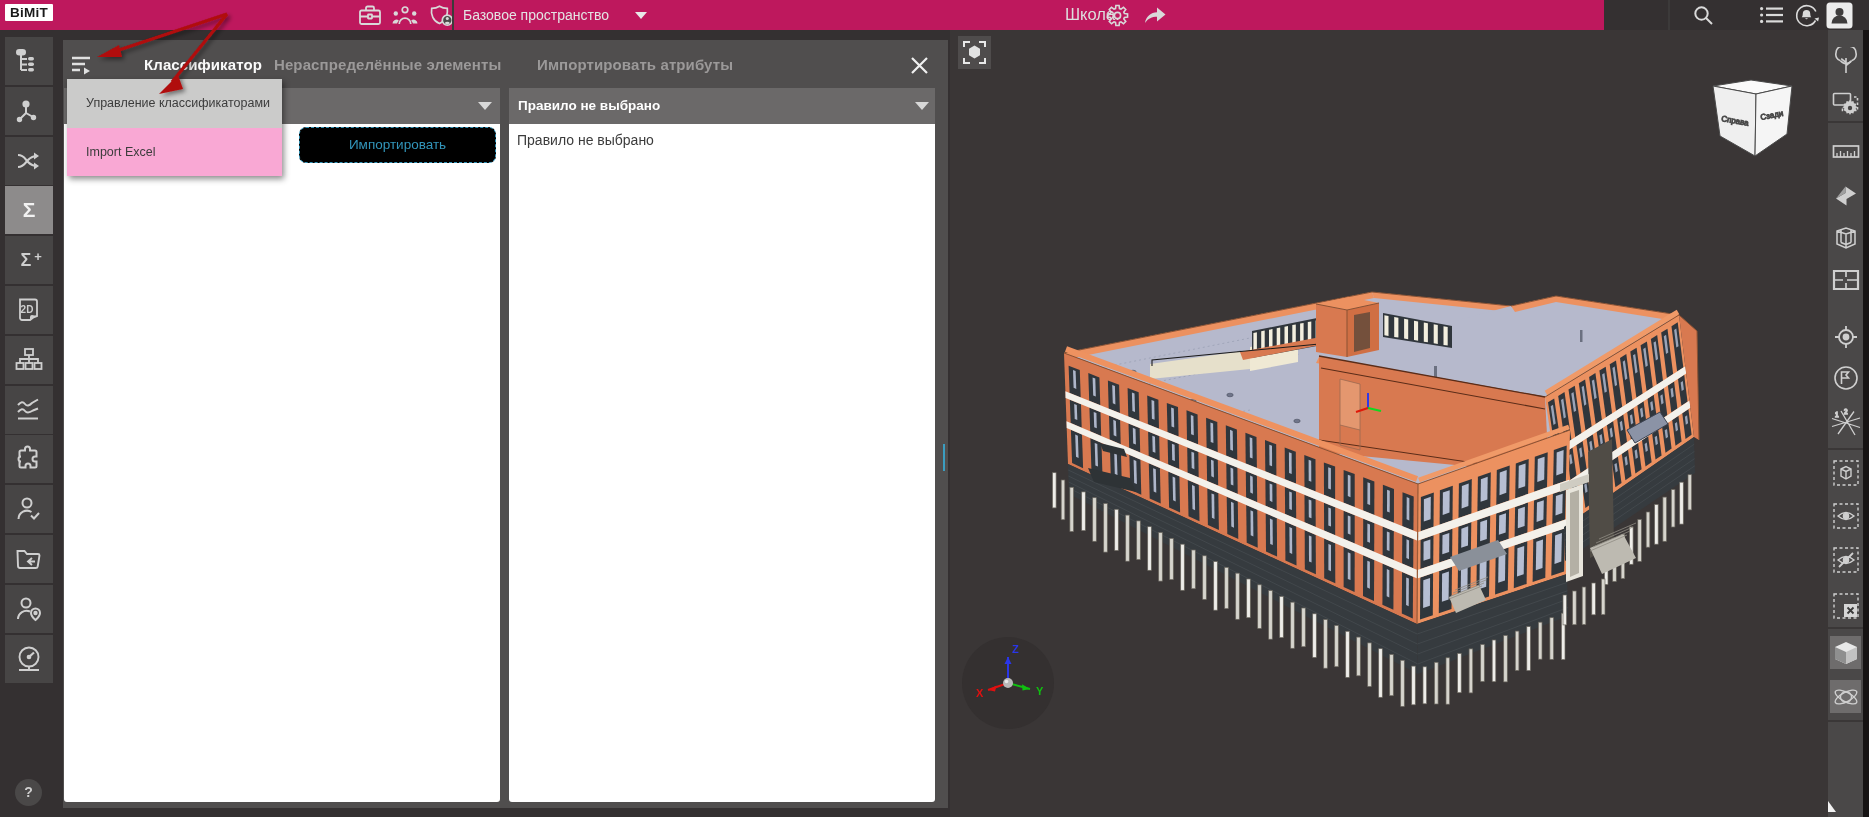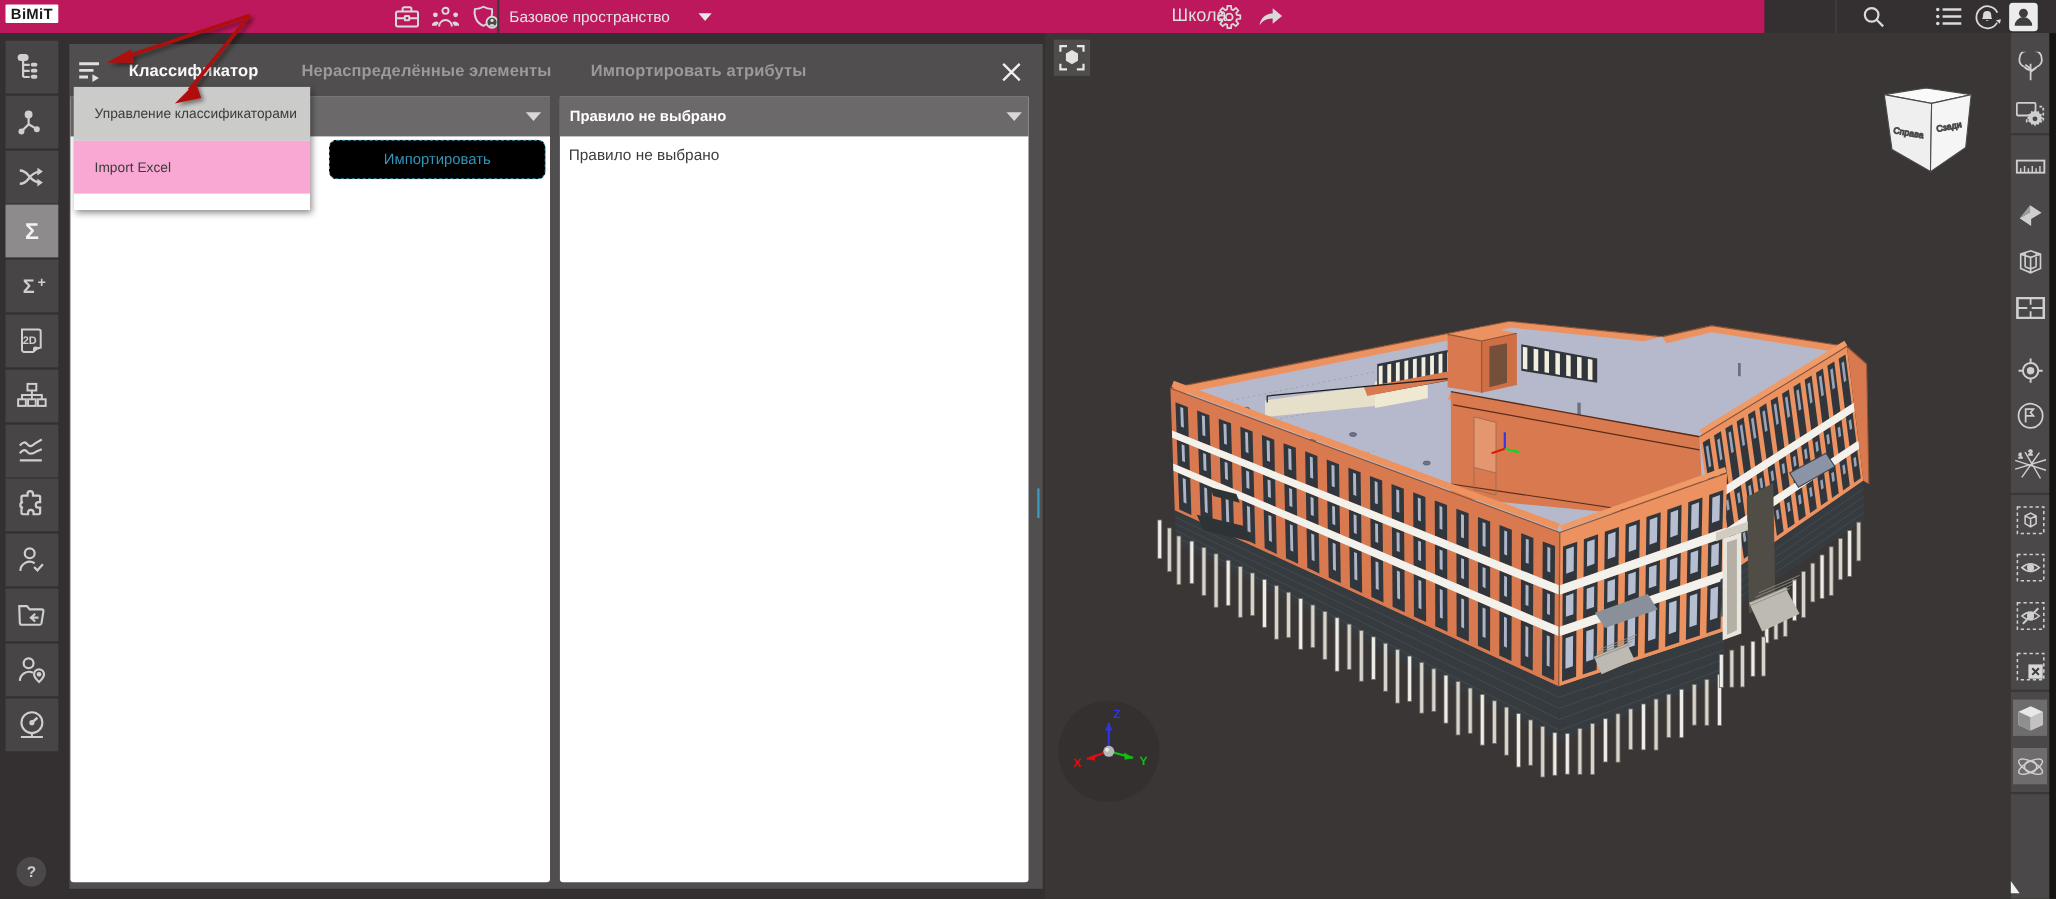--- a/index.html
+++ b/index.html
@@ -12,29 +12,29 @@
     border-radius:1px; font-weight:bold; font-size:13.5px; color:#1a1a1a; text-align:center;
     line-height:17px; letter-spacing:0.3px; }
   .tbsep { position:absolute; top:0; width:2px; height:30px; background:#3c3a3a; }
   #space-label { position:absolute; left:463px; top:7px; font-size:14px; color:#e4e4e4; }
   #school-label { position:absolute; left:1026px; top:5px; font-size:16.5px; color:#dedede;margin-left:39px; }
   #leftbar .lbtn { position:absolute; left:5px; width:48px; height:48px; background:#474545; }
   #leftbar .sel { background:#8d8b8b; }
   #rightbar { position:absolute; left:1828px; top:30px; width:36px; height:787px; background:#4a4848; }
   #panel { position:absolute; left:63px; top:40px; width:885px; height:768px; background:#504e4e; }
   .tab { position:absolute; top:56px; font-size:15px; letter-spacing:0.1px; color:#9b9999; font-weight:bold; }
-  .tab.active { color:#fafafa; }
+  .tab.active { color:#fafafa;margin-left:27px; }
   .wpanel { position:absolute; background:#fff; }
   .ddbar { position:absolute; height:36px; background:#6b6969; }
   .caret { position:absolute; width:0; height:0; border-left:7px solid transparent;
     border-right:7px solid transparent; border-top:8px solid #d8d8d8; }
   #import-btn { position:absolute; left:299px; top:127px; width:197px; height:36px;
     border:1.6px dashed #3093b8; border-radius:7px; color:#3295ba; font-size:13.5px;
     text-align:center; line-height:33px; background:#000000; }
-  #menu { position:absolute; left:67px; top:79px; width:215px; height:112px;
+  #menu { position:absolute; left:67px; top:79px; width:215px; height:97px;
     box-shadow:2px 3px 6px rgba(0,0,0,0.45); z-index:30; }
   #menu .mi1 { position:absolute; left:0; top:0; width:215px; height:49px; background:#cbcbca;
     white-space:nowrap; font-size:12.5px; color:#3c3c3c; line-height:49px; padding-left:19px; }
   #menu .mi2 { position:absolute; left:0; top:49px; width:215px; height:48px; background:#f9a8d4;
     white-space:nowrap; font-size:12.5px; color:#3c3c3c; line-height:48px; padding-left:19px; }
   #viewport { position:absolute; left:950px; top:30px; width:878px; height:787px; background:#3a3636; }
   #vpbtn { position:absolute; left:8px; top:6px; width:33px; height:33px; background:#4f4c4c; }
   #helpbtn { position:absolute; left:15px; top:779px; width:27px; height:27px; border-radius:50%;
     background:#4a4848; color:#cfcfcf; font-size:14px; font-weight:bold; text-align:center; line-height:27px; }
 </style>

